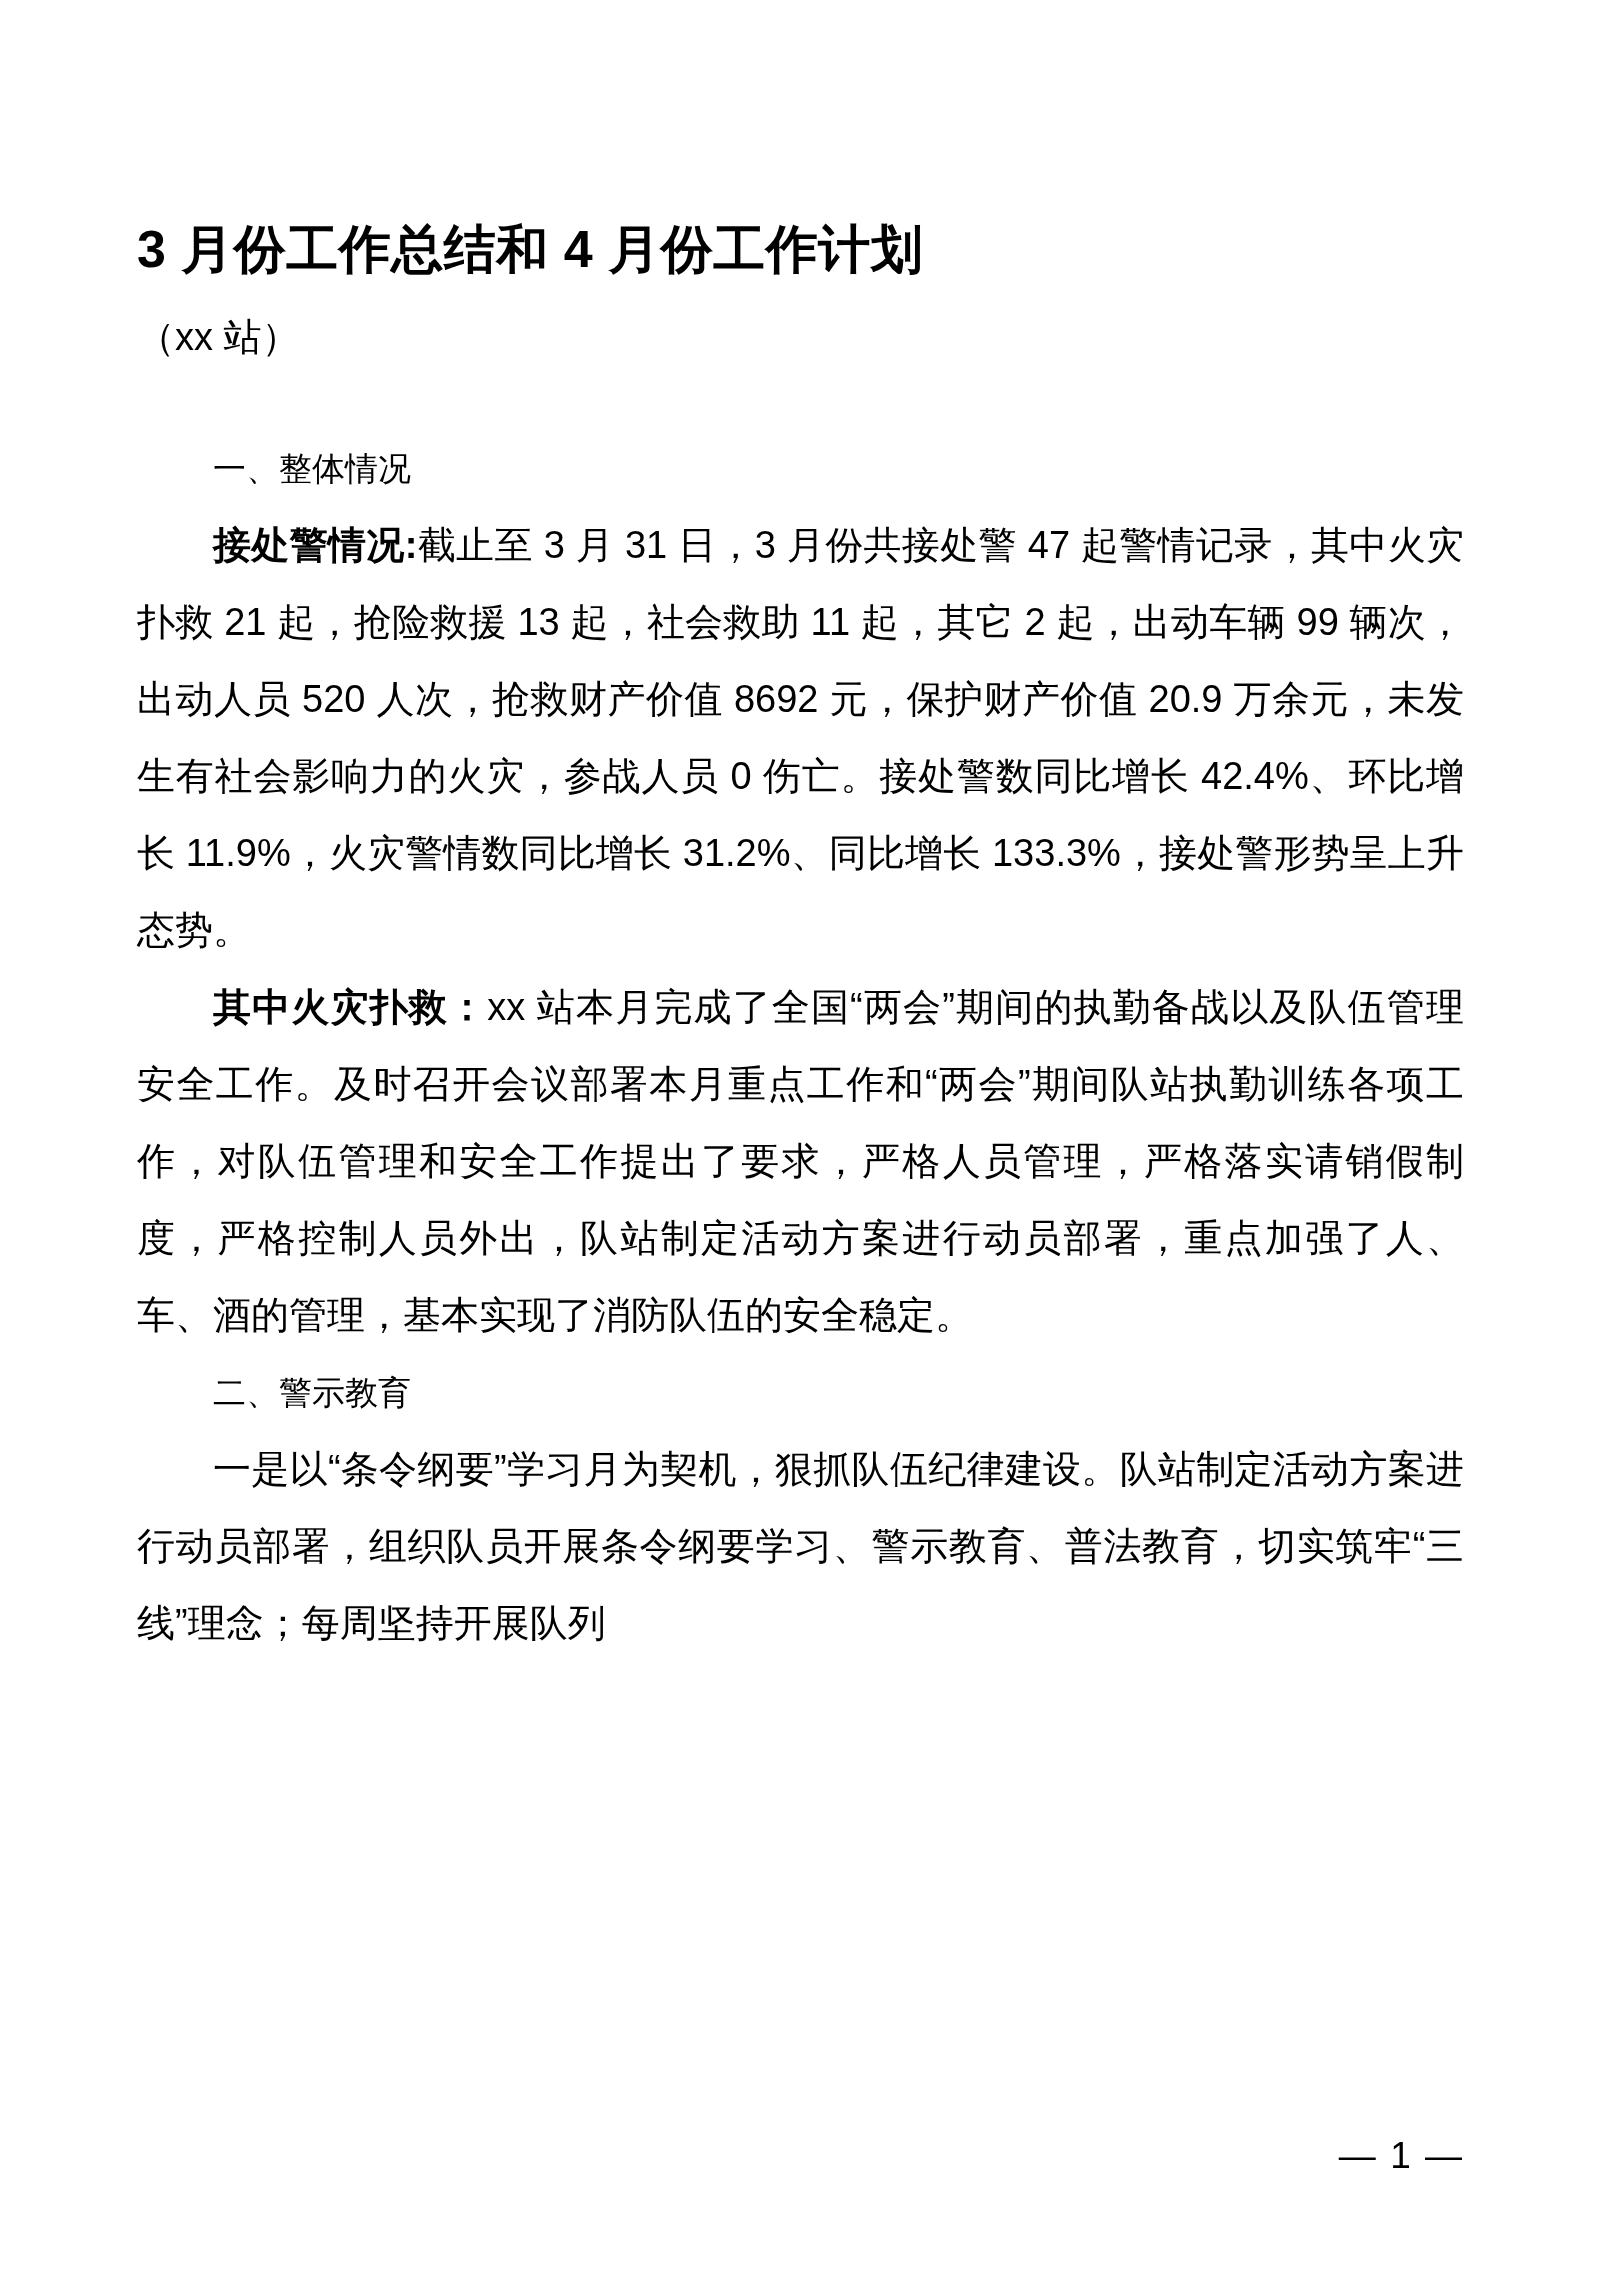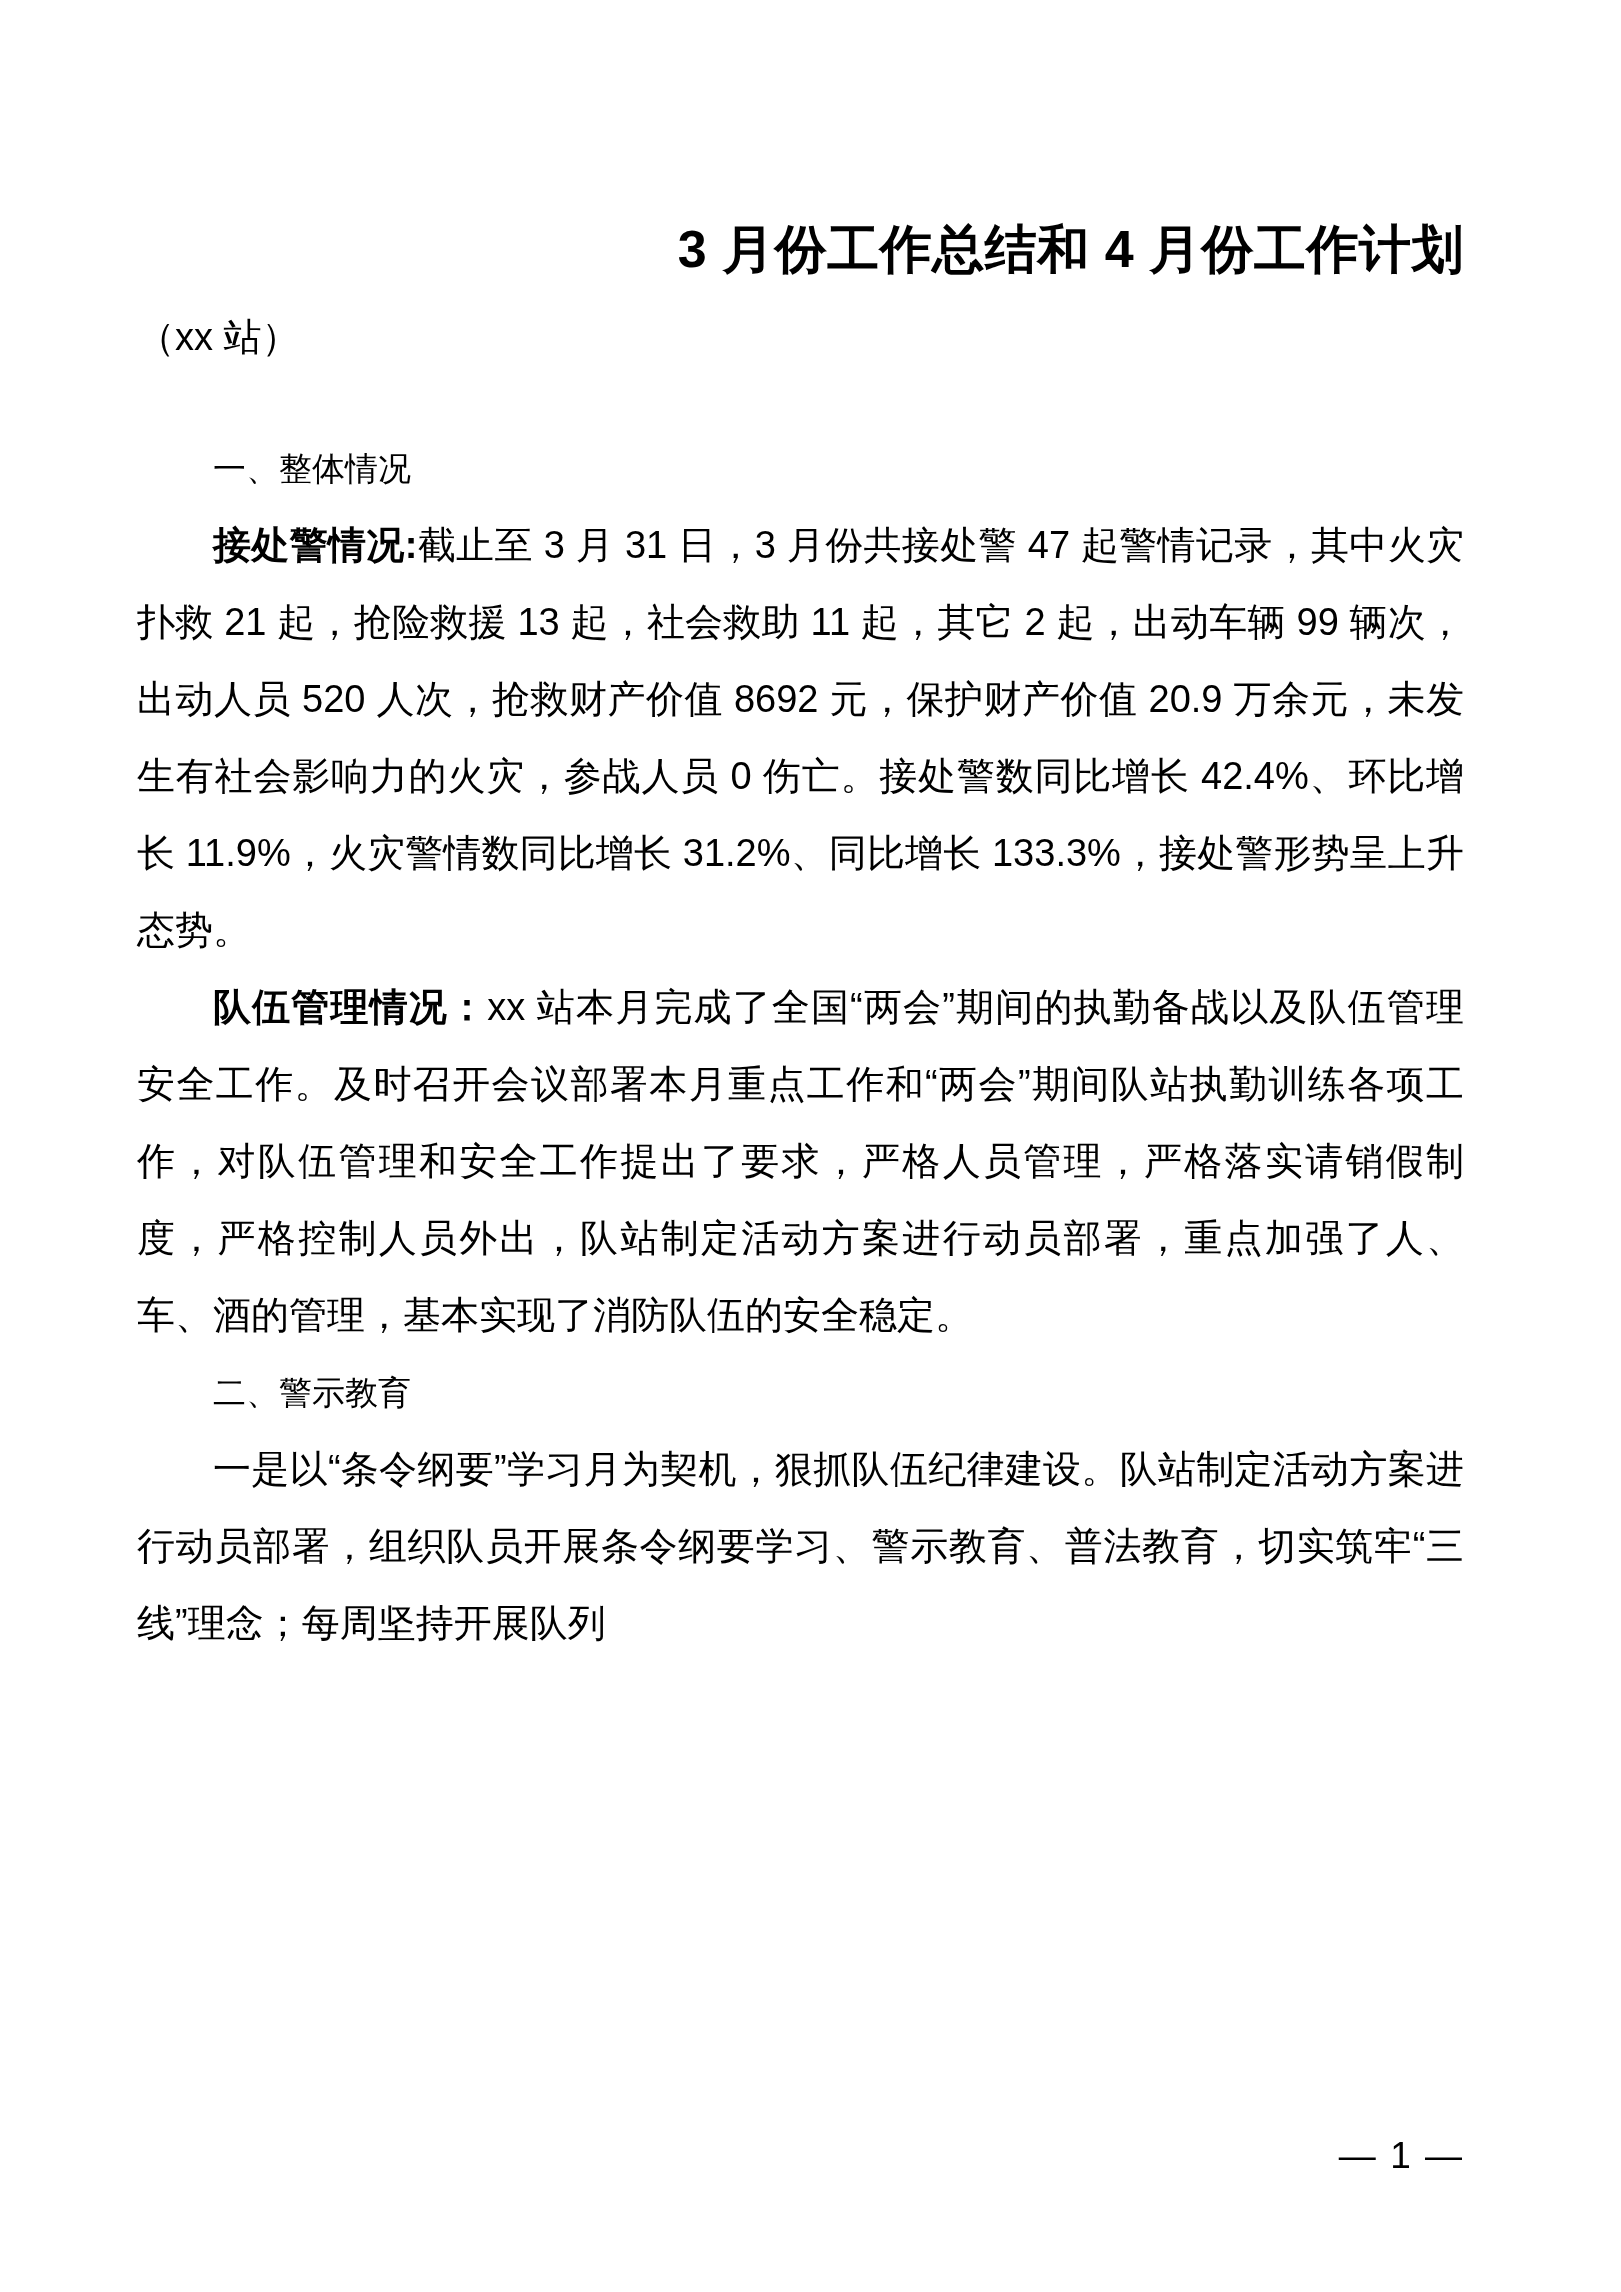--- a/index.html
+++ b/index.html
@@ -22,21 +22,21 @@
     box-sizing: border-box;
     padding: 0;
   }
   .content {
     position: absolute;
     left: 137px;
     top: 0;
     width: 1327px;
   }
   .doc-title {
-    text-align: right;
+    text-align: left;
     font-size: 52px;
     font-weight: 700;
     letter-spacing: 0.5px;
     line-height: 1.2;
     margin: 0;
     padding-top: 218px;
   }
   .doc-subtitle {
     text-align: left;
     font-size: 38px;
@@ -89,21 +89,21 @@
 
     <div class="doc-subtitle">（xx 站）</div>
 
     <div class="body-block">
 
       <div>
         <div class="heading-line">一、整体情况</div>
 
         <p class="para"><span class="lead">接处警情况:</span><span>截止至 3 月 31 日，3 月份共接处警 47 起警情记录，其中火灾扑救 21 起，抢险救援 13 起，社会救助 11 起，其它 2 起，出动车辆 99 辆次，出动人员 520 人次，抢救财产价值 8692 元，保护财产价值 20.9 万余元，未发生有社会影响力的火灾，参战人员 0 伤亡。接处警数同比增长 42.4%、环比增长 11.9%，火灾警情数同比增长 31.2%、同比增长 133.3%，接处警形势呈上升态势。</span></p>
 
-        <p class="para"><span class="lead">队伍管理情况：</span><span>xx 站本月完成了全国“两会”期间的执勤备战以及队伍管理安全工作。及时召开会议部署本月重点工作和“两会”期间队站执勤训练各项工作，对队伍管理和安全工作提出了要求，严格人员管理，严格落实请销假制度，严格控制人员外出，队站制定活动方案进行动员部署，重点加强了人、车、酒的管理，基本实现了消防队伍的安全稳定。</span></p>
+        <p class="para"><span class="lead">其中火灾扑救：</span><span>xx 站本月完成了全国“两会”期间的执勤备战以及队伍管理安全工作。及时召开会议部署本月重点工作和“两会”期间队站执勤训练各项工作，对队伍管理和安全工作提出了要求，严格人员管理，严格落实请销假制度，严格控制人员外出，队站制定活动方案进行动员部署，重点加强了人、车、酒的管理，基本实现了消防队伍的安全稳定。</span></p>
       </div>
 
       <div>
         <div class="heading-line">二、警示教育</div>
 
         <p class="para"><span>一是以“条令纲要”学习月为契机，狠抓队伍纪律建设。队站制定活动方案进行动员部署，组织队员开展条令纲要学习、警示教育、普法教育，切实筑牢“三线”理念；每周坚持开展队列</span></p>
       </div>
 
     </div>
   </div>

